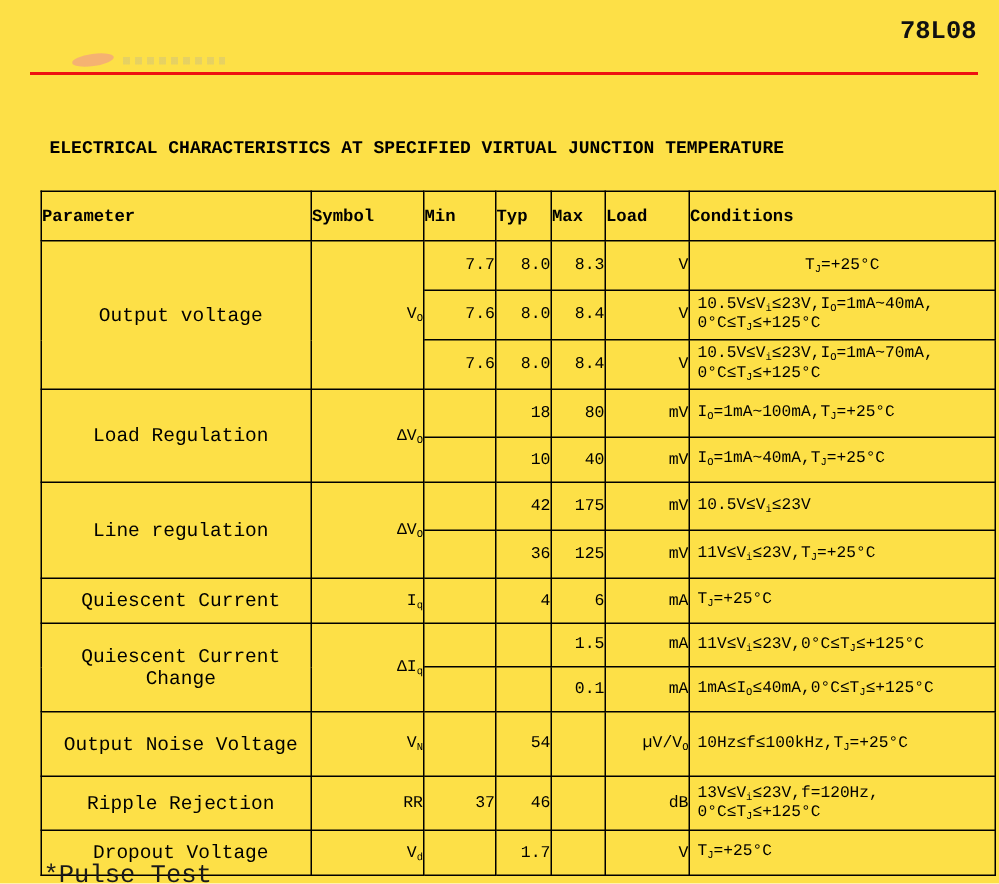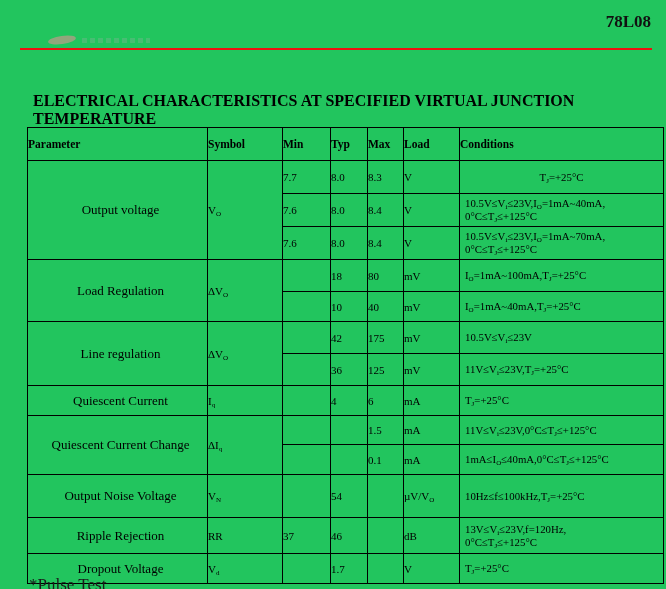--- a/index.html
+++ b/index.html
@@ -1,18 +1,18 @@
 <!DOCTYPE html>
 <html><head>
 <meta charset="utf-8">
 <style>
   html,body{margin:0;padding:0;background:#fff;}
   .page{
-    position:relative; width:666px; height:589px; background:#22c55e;
-    font-family:Liberation Serif, serif; color:#0a0a0a; overflow:hidden;
+    position:relative; width:666px; height:589px; background:#fde047;
+    font-family:Liberation Mono, monospace; color:#0a0a0a; overflow:hidden;
   }
   .part-number{
     position:absolute; top:12px; right:15px;
     font-size:17px; font-weight:bold; color:#111;
   }
   .logo-remnant{position:absolute; left:48px; top:35px; width:110px; height:12px;}
   .logo-swoosh{
     position:absolute; left:0; top:1px; width:28px; height:8px; border-radius:50%;
     background:rgba(238,140,150,0.55); transform:rotate(-8deg);
   }
@@ -23,37 +23,37 @@
   .red-rule{
     position:absolute; left:20px; top:48px; width:632px; height:2px;
     background:var(--accent,#ee1111);
   }
   .doc-title{
     position:absolute; left:30px; top:53px; margin:0;
     font-size:17.5px; font-weight:400; letter-spacing:-0.2px; color:#1c1c1e;
   }
   .section-heading{
     position:absolute; left:33px; top:92px;
-    font-size:16px; font-weight:bold; color:#000;
+    font-size:12px; font-weight:bold; color:#000;
   }
   .section-conditions{
     position:absolute; left:33px; top:106px;
     font-size:11.5px; font-weight:bold; color:#000;
   }
   table.spec-table{
     position:absolute; left:27px; top:127px; width:636px;
     border-collapse:collapse; table-layout:fixed;
   }
   .spec-table th, .spec-table td{
     border:1px solid #000; padding:0; vertical-align:middle;
     font-size:11px; color:#000; overflow:hidden;
   }
   .spec-table th{font-size:11.5px; font-weight:bold; text-align:left; height:32px;}
   td.c-param{text-align:center; padding-left:6px; font-size:13px;}
-  td.c-sym, td.c-min, td.c-typ, td.c-max, td.c-unit{text-align:left;}
+  td.c-sym, td.c-min, td.c-typ, td.c-max, td.c-unit{text-align:right;}
   td.c-cond{text-align:left; padding-left:5px; font-size:10.8px; line-height:13px;}
   td.c-cond.center{text-align:center; padding-left:0;}
   sub{font-size:7px; line-height:0; vertical-align:-2px;}
   .footnote{
     position:absolute; left:29px; top:575px;
     font-size:17px; color:#1a1a1a;
   }
 </style>
 </head>
 <body>

